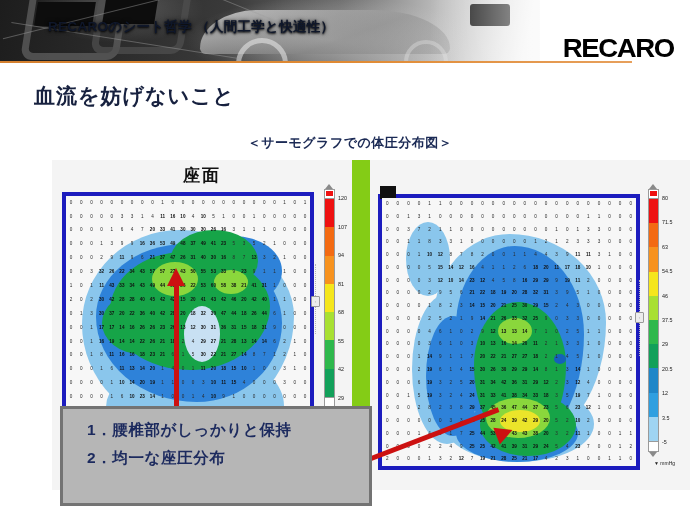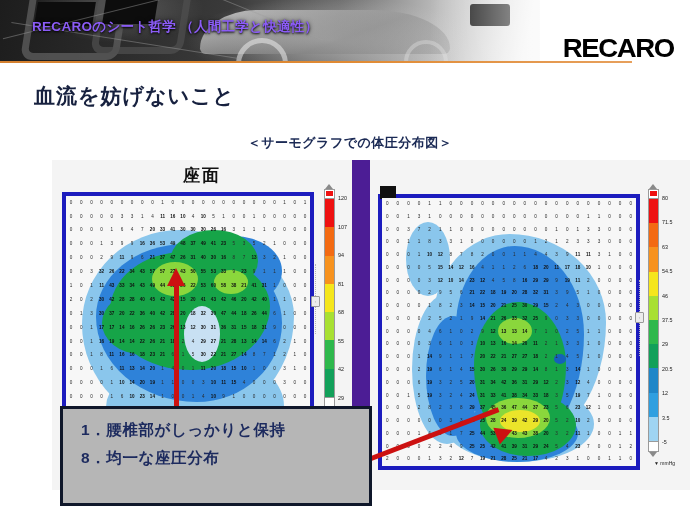--- a/index.html
+++ b/index.html
@@ -32,22 +32,22 @@
            background:linear-gradient(160deg,rgba(225,225,225,.85),rgba(130,130,130,.35) 60%,rgba(60,60,60,.15));}
   .hp-wheel{left:236px;top:38px;width:42px;height:42px;border:5px solid rgba(235,235,235,.55);border-radius:50%;}
   .hp-wheel2{left:404px;top:40px;width:36px;height:36px;border:4px solid rgba(225,225,225,.4);border-radius:50%;}
   .hp-win{left:470px;top:4px;width:40px;height:22px;background:#101010;border-radius:3px;}
   .hp-line{background:rgba(160,160,160,.45);height:1px;}
   .header-fade{
     position:absolute;left:430px;top:0;width:270px;height:62px;
     background:linear-gradient(90deg,rgba(255,255,255,0),#ffffff 62%);
   }
   .header-title{
-    position:absolute;left:32px;top:18px;
-    color:#8b5cf6;font-size:13.5px;font-weight:bold;letter-spacing:.3px;
+    position:absolute;left:48px;top:18px;
+    color:#0f172a;font-size:13.5px;font-weight:bold;letter-spacing:.3px;
     text-shadow:0 1px 2px rgba(0,0,0,.9),0 0 4px rgba(0,0,0,.7);
     white-space:nowrap;
   }
   .brand{
     position:absolute;right:26px;top:33px;
     font-size:26px;font-weight:bold;color:#000;letter-spacing:-1.3px;
     font-family:"Liberation Sans","DejaVu Sans",sans-serif;
     transform:scaleX(1.06);transform-origin:right center;
   }
   .rule{
@@ -61,21 +61,21 @@
     font-size:21px;font-weight:bold;color:#17213f;letter-spacing:1px;
   }
   .sub-title{
     position:absolute;left:0;top:134px;width:700px;text-align:center;
     font-size:13px;font-weight:bold;color:#1b2a55;letter-spacing:.5px;
   }
 
   
   .figure{
     position:absolute;left:52px;top:160px;width:638px;height:330px;
-    background:#4c1d95;
+    background:#84cc16;
   }
   .panel{position:absolute;top:0;height:330px;background:#f4f4f4;}
   .panel-left{left:0;width:300px;}
   .panel-right{left:318px;width:320px;}
   .panel-title{
     position:absolute;top:4px;width:100%;text-align:center;
     font-size:17px;font-weight:bold;color:#111;letter-spacing:2px;
   }
   .panel-title.right{font-size:16px;letter-spacing:1px;}
 
@@ -165,22 +165,22 @@
     position:absolute;width:4px;border-left:1px dotted #b5b5b5;
   }
   .slider-knob{
     position:absolute;width:7px;height:9px;border:1px solid #9a9a9a;background:#ececec;border-radius:1px;
     font-size:4px;color:#555;text-align:center;line-height:9px;
   }
 
   
   .callout{
     position:absolute;left:60px;top:406px;width:312px;height:100px;
-    background:#b6b6b6;border:3px solid #0f172a;box-sizing:border-box;
-    padding:7px 0 0 18px;
+    background:#b6b6b6;border:3px solid #737373;box-sizing:border-box;
+    padding:7px 0 0 24px;
   }
   .c-line{
     color:#1c2a5e;font-size:15.5px;font-weight:bold;letter-spacing:.6px;
     line-height:1.82;white-space:nowrap;
   }
 
   
   .arrow-v{position:absolute;left:172px;top:268px;width:9px;height:140px;}
   .arrow-v .shaft{position:absolute;left:2px;top:14px;width:5px;height:126px;background:#cc1111;}
   .arrow-v .head{
@@ -1277,14 +1277,14 @@
   <div class="head"></div>
     <div class="shaft"></div>
 </div>
 <div class="arrow-d">
   <div class="shaft"></div>
     <div class="head"></div>
 </div>
 
 <div class="callout">
   <div class="c-line">1．腰椎部がしっかりと保持</div>
-  <div class="c-line">8．均一な座圧分布</div>
+  <div class="c-line">2．均一な座圧分布</div>
 </div>
 
 </body></html>

